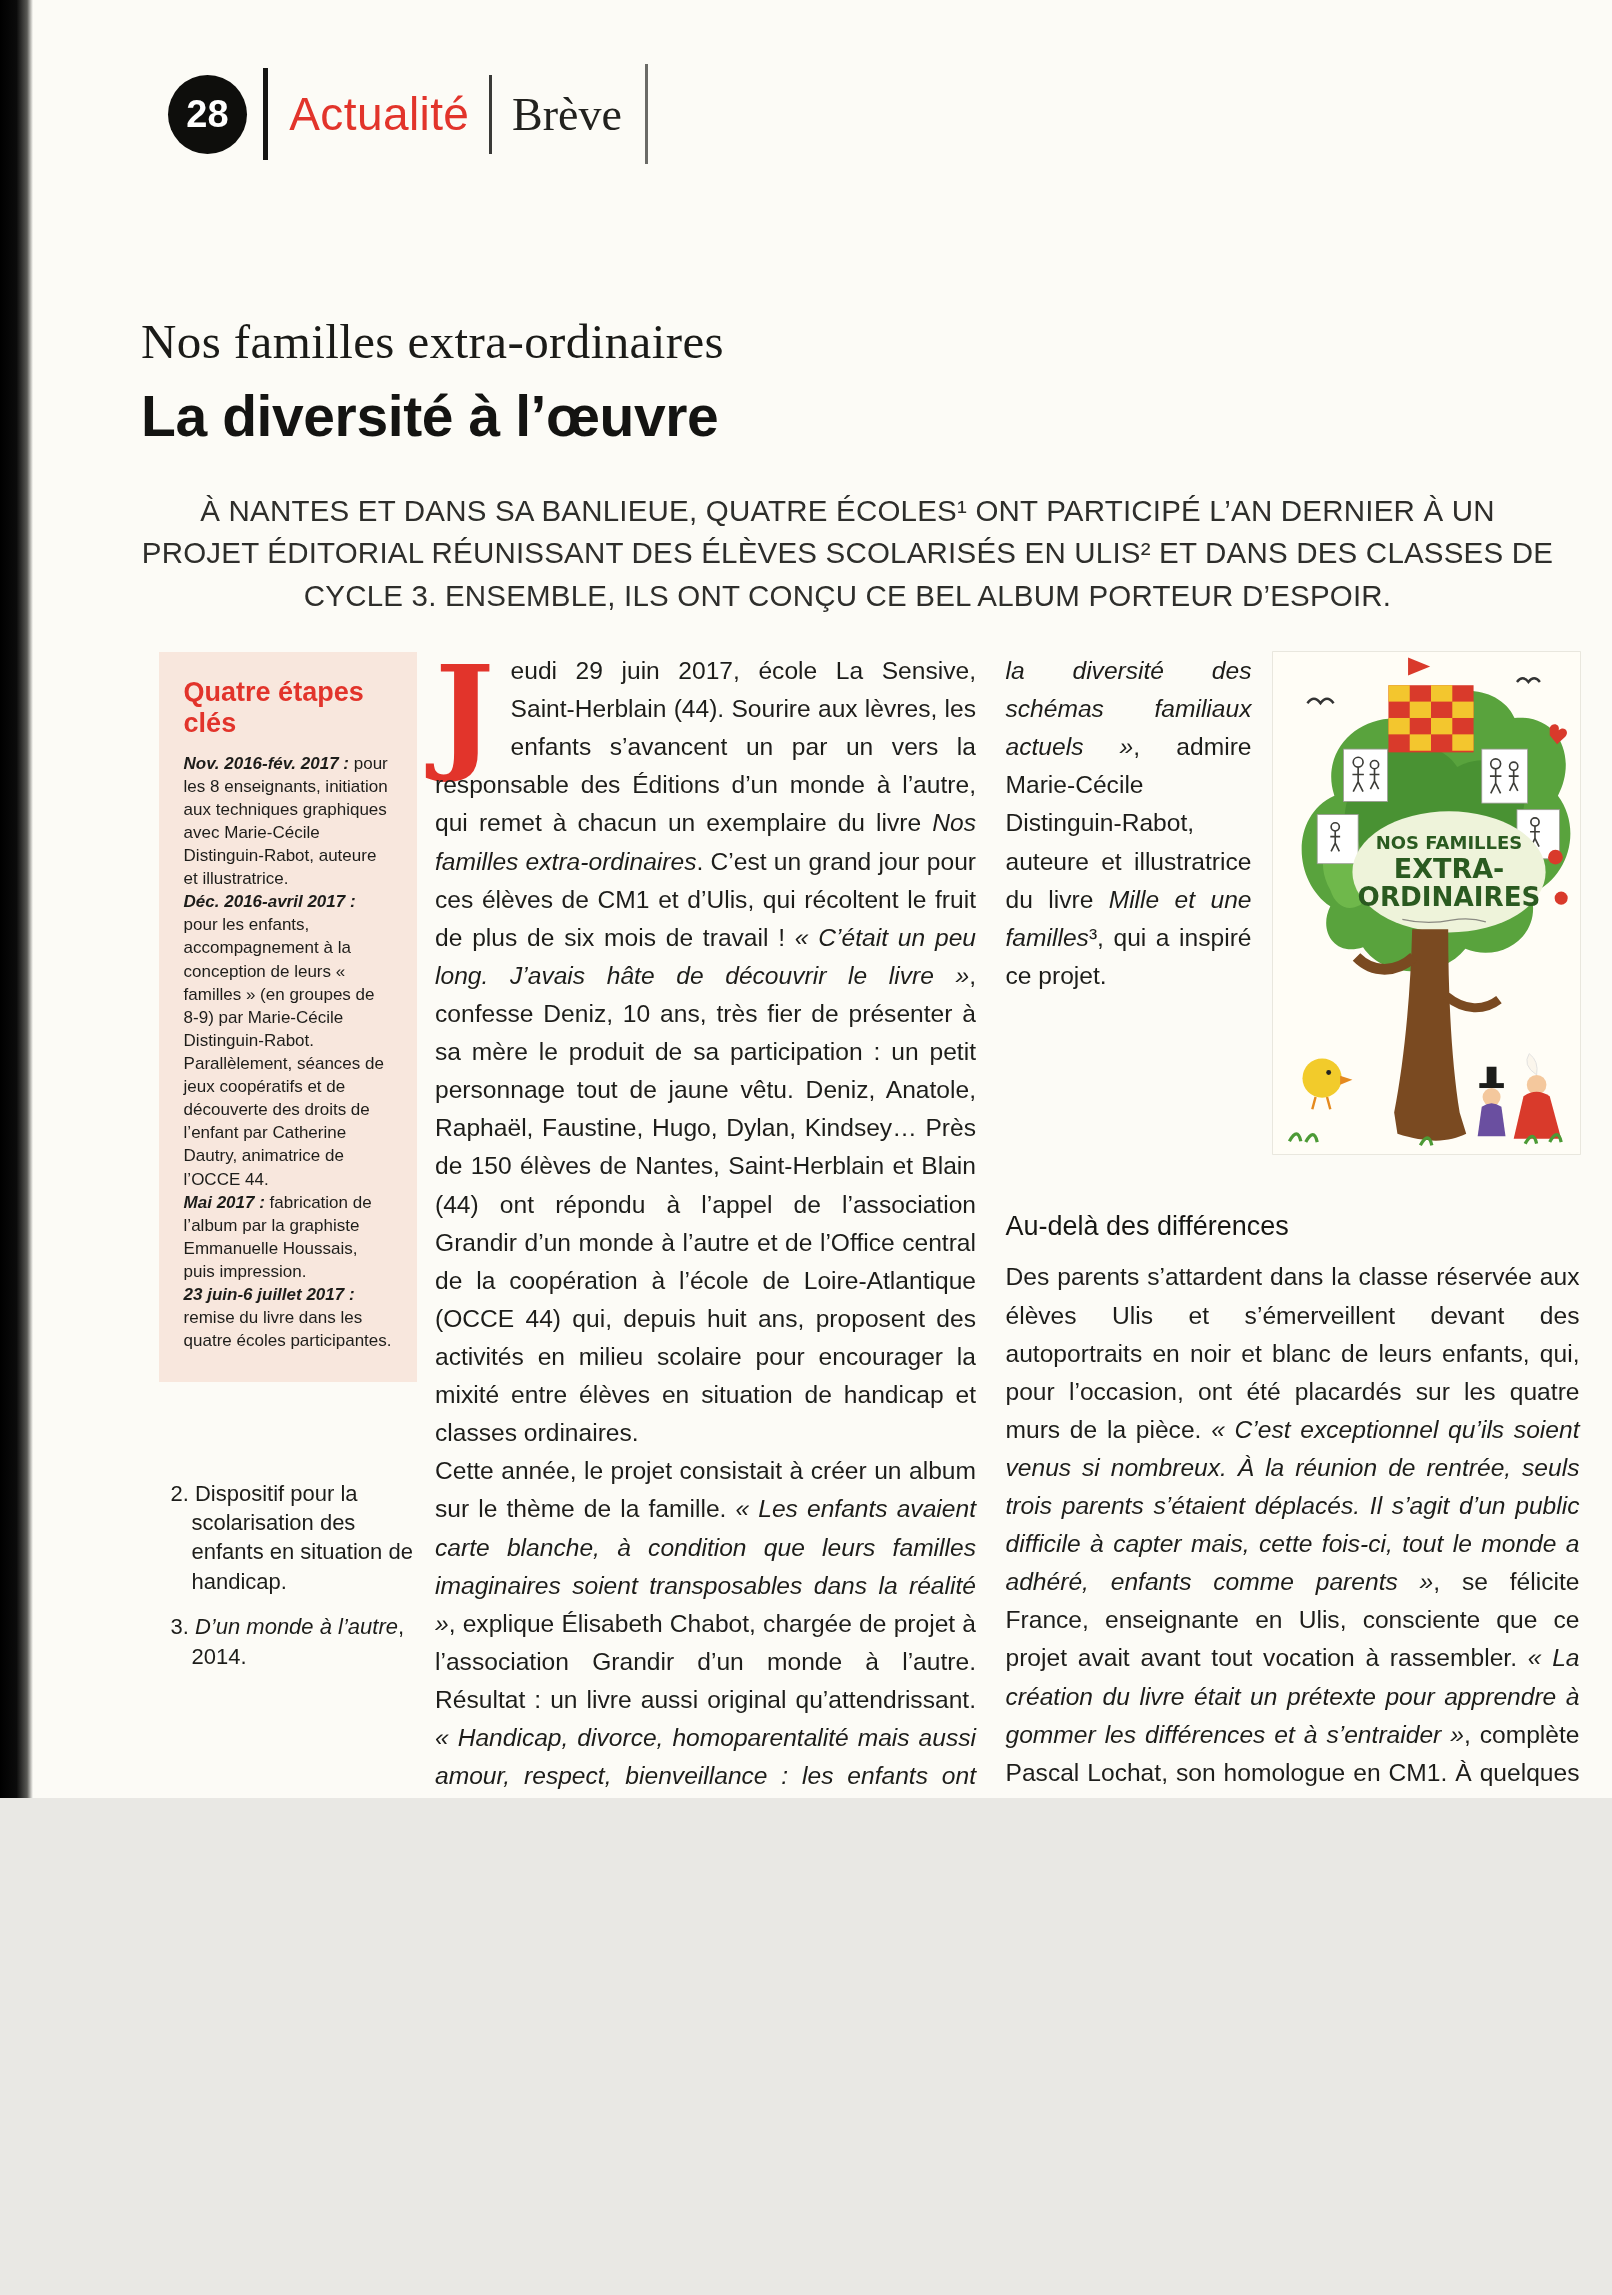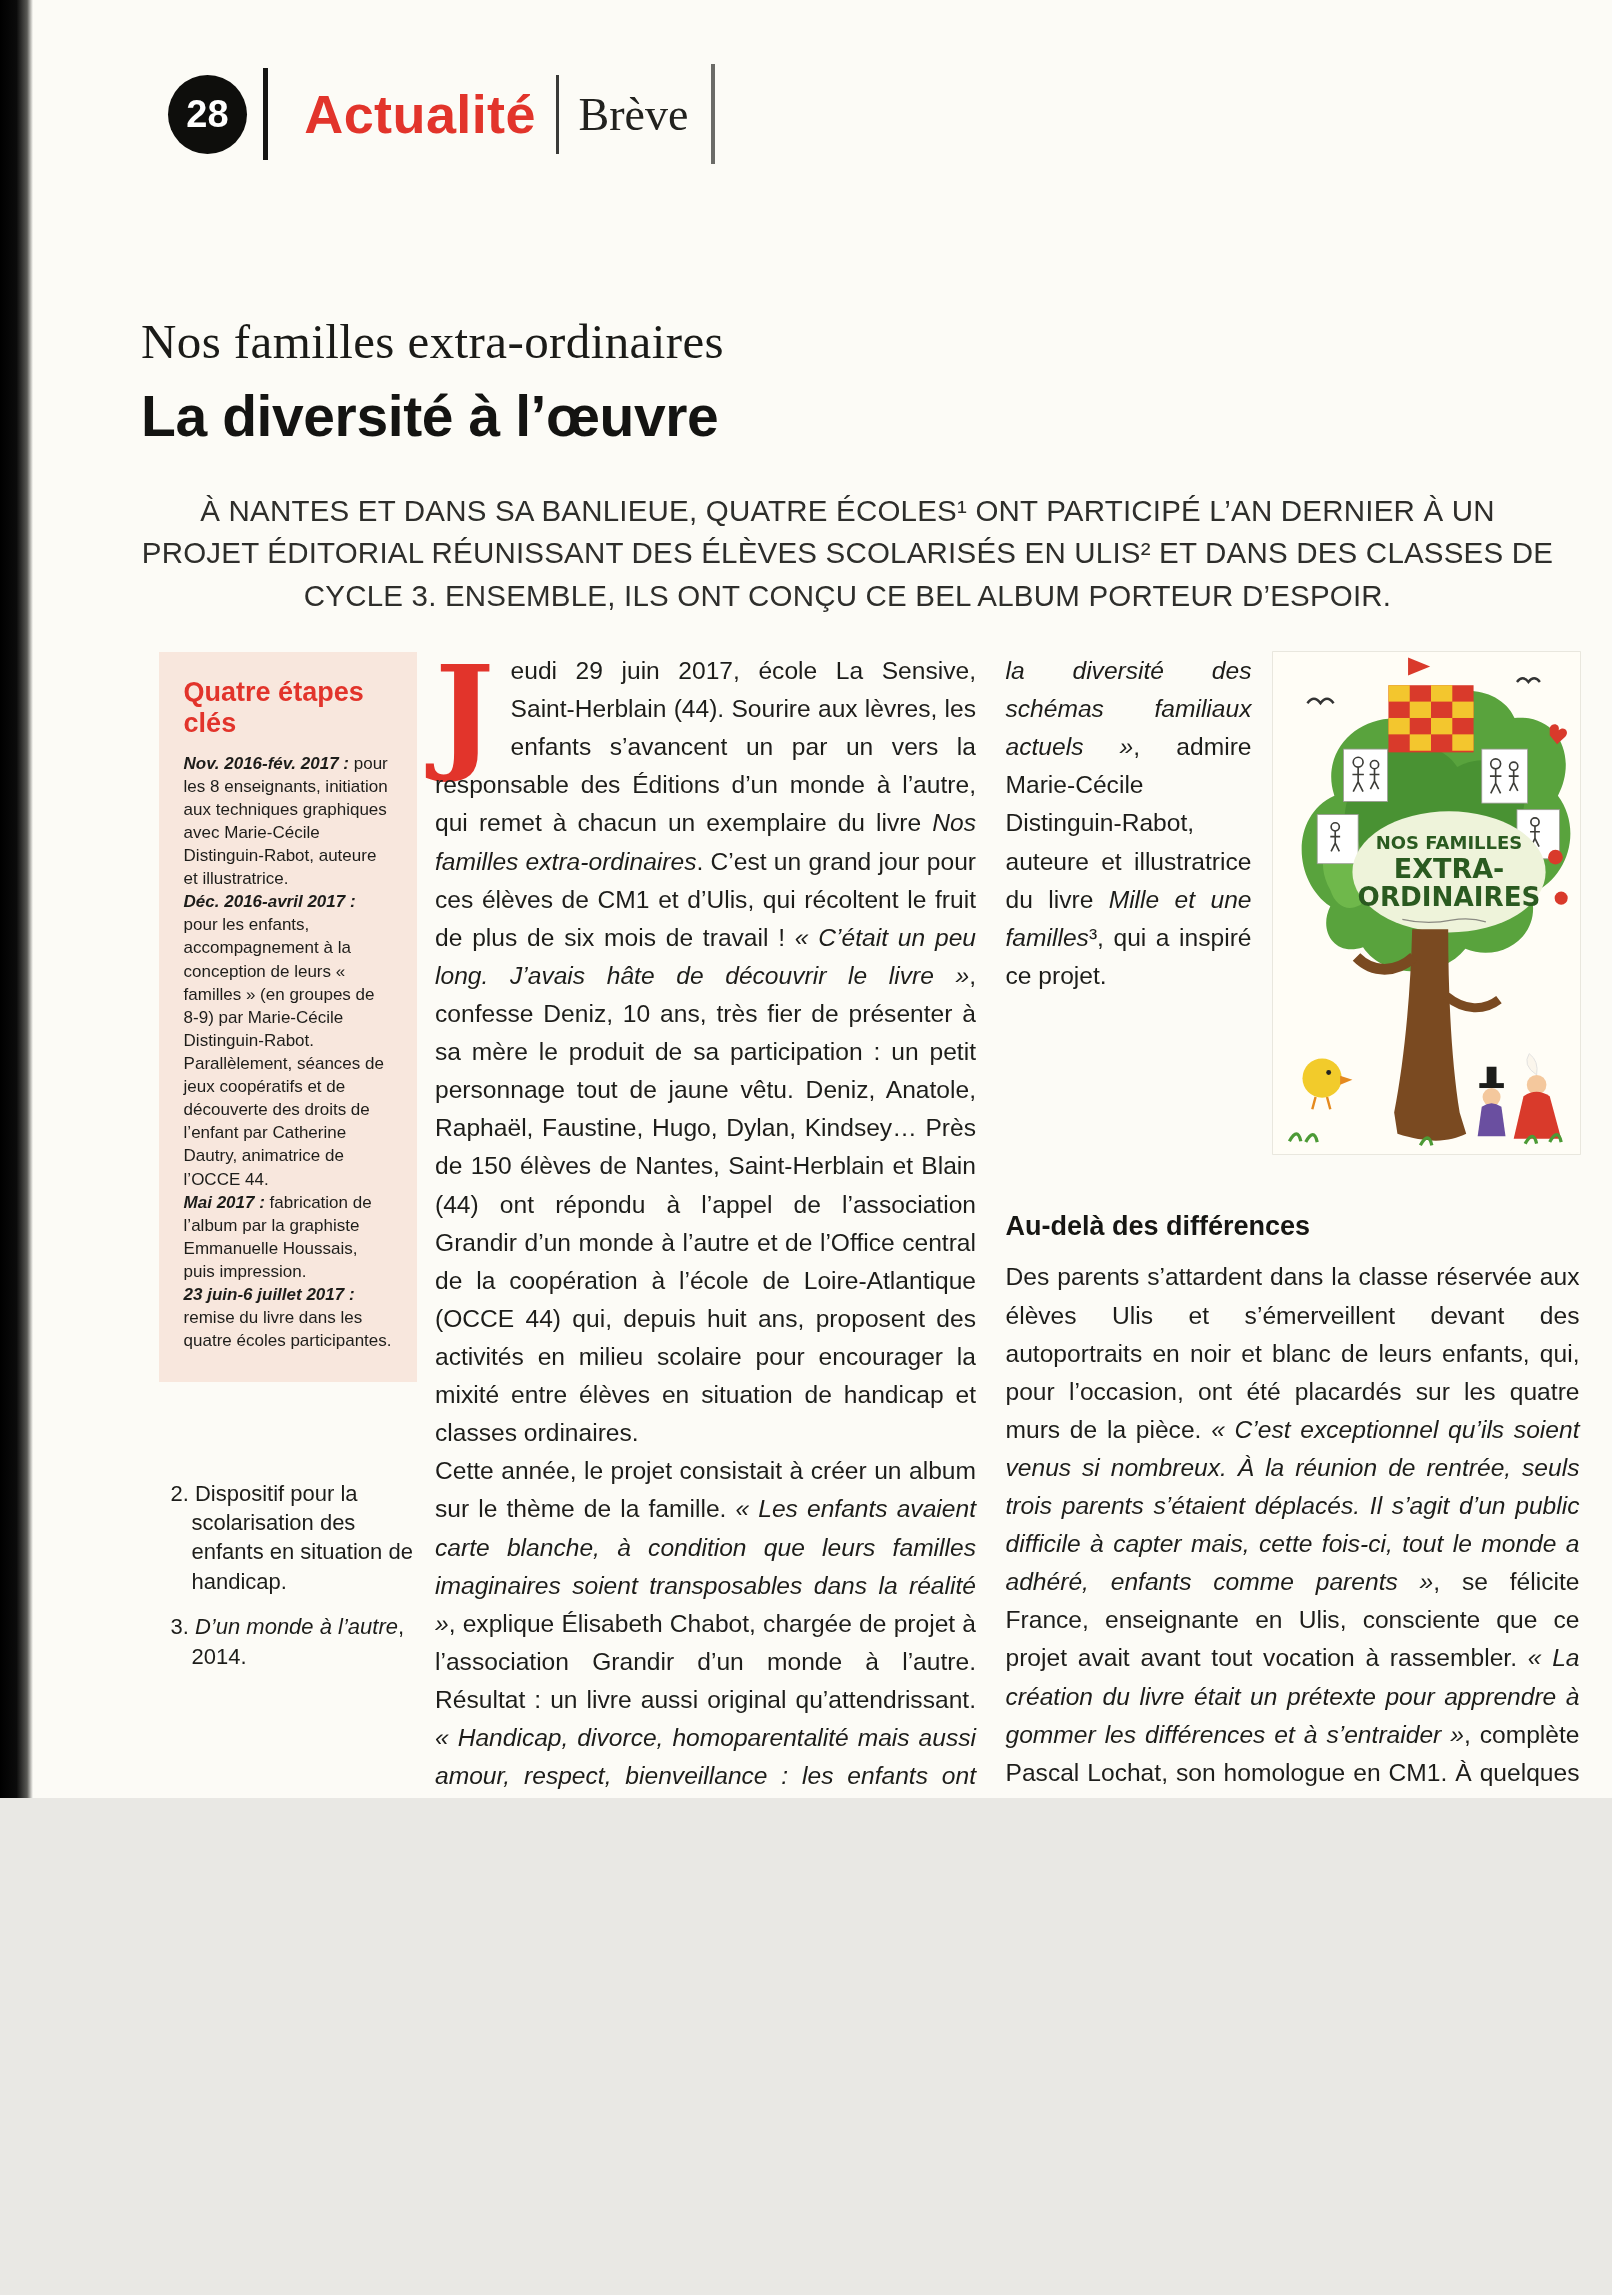--- a/index.html
+++ b/index.html
@@ -10,21 +10,21 @@
     background:linear-gradient(90deg,#000 0%,#0b0b0b 50%,#5a5a56 82%,#fcfbf6 100%); }
 
   
   .masthead { position:absolute; top:64px; left:168px; display:flex; align-items:center; }
   .page-circle { width:79px; height:79px; border-radius:50%; background:#0e0e0c; color:#fff;
     display:flex; align-items:center; justify-content:center; font-size:38px; font-weight:700; }
   .vbar { width:3.3px; background:#3a3a38; align-self:center; }
   .vbar-thick { width:4.9px; height:92px; background:#161614; margin-left:16.4px; }
   .vbar-mid { height:79px; margin:0 19.7px; }
   .vbar-tall { height:100px; margin-left:23px; background:#6b6b67; }
-  .section-label { color:#e2342b; font-size:54px; font-weight:700; margin-left:36px; letter-spacing:0.4px; }
+  .section-label { color:#e2342b; font-size:46px; font-weight:400; margin-left:21px; letter-spacing:0.4px; }
   .subsection-label { font-family:"Liberation Serif", serif; font-size:46px; color:#22221f; }
 
   
   .titleblock { position:absolute; top:313px; left:141px; width:1413px; }
   .kicker { font-family:"Liberation Serif", serif; font-weight:400; font-size:49px; color:#1b1b18; letter-spacing:0.4px; }
   .headline { font-size:57px; font-weight:700; color:#141412; margin-top:13px; letter-spacing:-0.4px; }
   .standfirst { margin-top:41px; font-size:29.5px; line-height:1.44; color:#2e2e2b; letter-spacing:0.2px;text-align:center; }
 
   
   .columns { position:absolute; top:652px; left:115px; width:1452px; display:flex; }
@@ -39,21 +39,21 @@
   .step .date { font-weight:700; font-style:italic; }
   .footnotes { margin-top:97px; padding-left:11.5px; }
   .footnote { font-size:22px; line-height:1.33; color:#1d1d1a; margin-bottom:16.4px;
     text-indent:-21px; padding-left:21px; }
 
   
   .body-p { font-size:24.6px; line-height:1.55; color:#1d1d1a; text-align:justify;
     hyphens:auto; -webkit-hyphens:auto; }
   .dropcap { float:left; font-family:"DejaVu Serif", serif; font-weight:700; font-size:125px;
     line-height:0.78; color:#e2342b; margin:11.5px 16.4px 1.6px 0; }
-  .section-heading { clear:both; font-size:27px; font-weight:700; color:#161613; padding-top:39px; margin-bottom:16.4px; }
+  .section-heading { clear:both; font-size:27px; font-weight:400; color:#161613; padding-top:39px; margin-bottom:16.4px; }
   .author { float:right; font-weight:700; font-style:normal; }
 
   
   .book-cover { float:right; width:307px; height:502px; margin:0 0 18px 21px; background:#fffdf6;
     box-shadow:0 0 0 0.8px #e4e1d8; }
   .book-cover svg { display:block; width:100%; height:100%; }
 
   
   .footer-rule { position:absolute; left:115px; top:2203px; width:1444px; height:4.1px; background:#e2342b; }
   .footer { position:absolute; left:115px; top:2224px; font-size:24px; }

